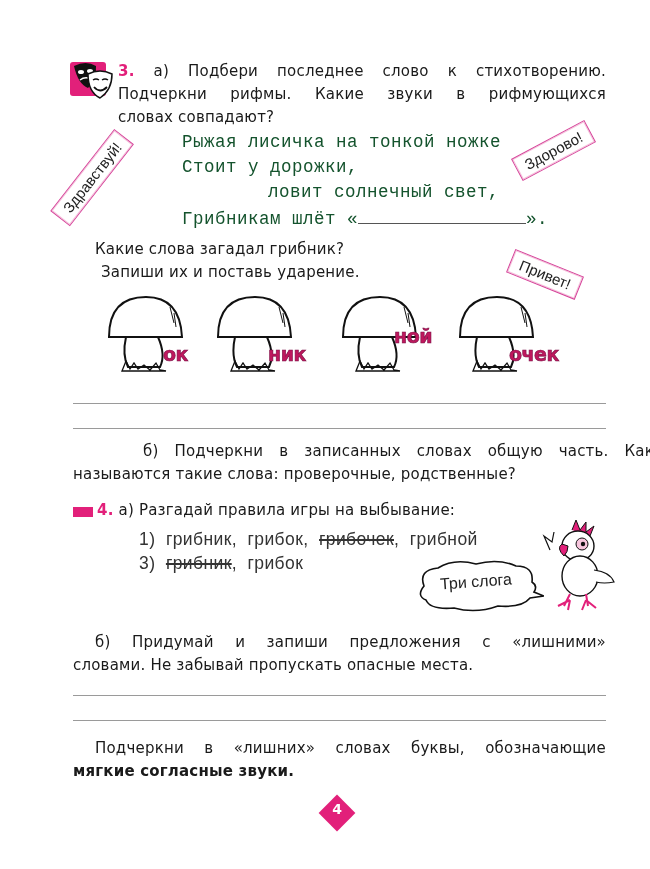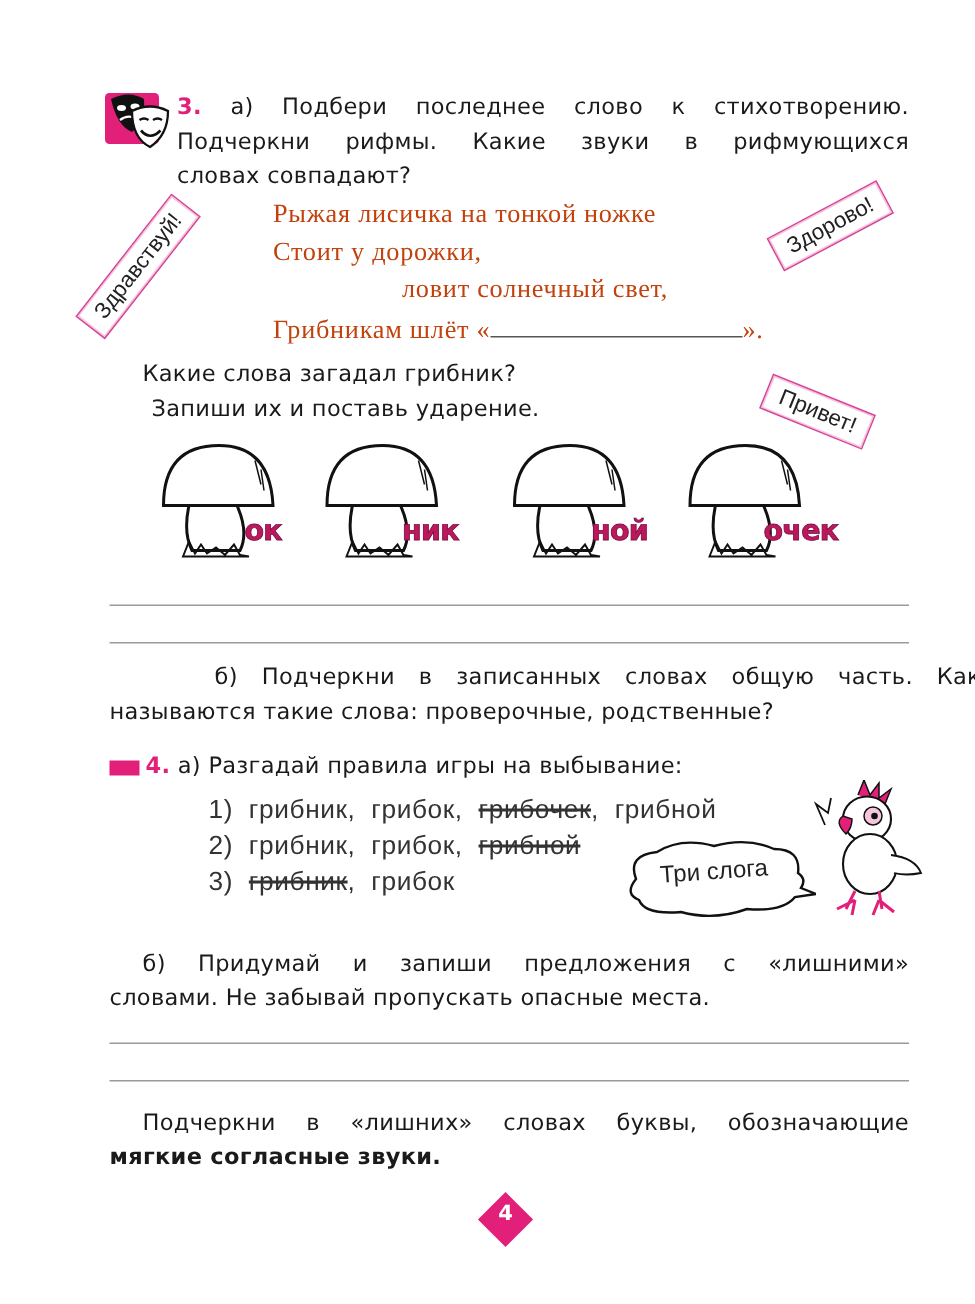--- a/index.html
+++ b/index.html
@@ -4,21 +4,21 @@
 <style>
   html, body { margin: 0; padding: 0; }
   body {
     width: 650px; height: 869px; background: #ffffff; position: relative; overflow: hidden;
     font-family: "DejaVu Sans", sans-serif; color: #1a1a1a;
   }
   .abs { position: absolute; }
   .txt { font-size: 15px; line-height: 22px; letter-spacing: 0.2px; }
   .num { font-weight: bold; color: #e2207a; }
   .justify { text-align: justify; text-align-last: justify; }
-  .poem { font-family: Liberation Serif, serif; font-size: 17.5px; line-height: 24px; color: #c2410c; letter-spacing: 0.5px; }
+  .poem { font-family: Liberation Mono, monospace; font-size: 17.5px; line-height: 24px; color: #14532d; letter-spacing: 0.5px; }
   .rule { position: absolute; left: 73px; width: 533px; height: 1px; background: #9a9a9a; }
   .sticker {
     position: absolute; background: #fff; border: 1.5px solid #d6449a;
     font-family: "Liberation Sans", sans-serif; font-size: 15px; color: #222; padding: 3px 9px;
     white-space: nowrap; box-shadow: 0 0 0 1px #f5c6dd inset;
   }
   .strike { text-decoration: line-through; text-decoration-thickness: 1.5px; }
   .list { font-family: "Liberation Sans", sans-serif; font-size: 17.5px; line-height: 24px; color: #333; letter-spacing: 0.4px; }
   .mushroom { position: absolute; width: 100px; height: 90px; }
   .suffix {
@@ -87,21 +87,21 @@
   <path d="M66 14 L70 30 M70 20 L72 34" stroke="#111" stroke-width="1"></path>
 </svg>
 <div class="suffix" style="left:268px;top:343px;">ник</div>
 
 <svg class="mushroom" style="left:338px;top:293px;" viewBox="0 0 100 90">
   <path d="M5 44 Q5 4 42 4 Q76 4 78 44 Z" fill="#fff" stroke="#111" stroke-width="2"></path>
   <path d="M22 44 Q18 62 24 74 L56 74 Q62 62 54 44 Z" fill="#fff" stroke="#111" stroke-width="2"></path>
   <path d="M18 78 L22 68 L26 76 L30 70 L34 76 L40 72 L46 77 L52 70 L56 77 L62 78 Z" fill="none" stroke="#111" stroke-width="1.3"></path>
   <path d="M66 14 L70 30 M70 20 L72 34" stroke="#111" stroke-width="1"></path>
 </svg>
-<div class="suffix" style="left:394px;top:343px;">ной</div>
+<div class="suffix" style="left:394px;top:325px;">ной</div>
 
 <svg class="mushroom" style="left:455px;top:293px;" viewBox="0 0 100 90">
   <path d="M5 44 Q5 4 42 4 Q76 4 78 44 Z" fill="#fff" stroke="#111" stroke-width="2"></path>
   <path d="M22 44 Q18 62 24 74 L56 74 Q62 62 54 44 Z" fill="#fff" stroke="#111" stroke-width="2"></path>
   <path d="M18 78 L22 68 L26 76 L30 70 L34 76 L40 72 L46 77 L52 70 L56 77 L62 78 Z" fill="none" stroke="#111" stroke-width="1.3"></path>
   <path d="M66 14 L70 30 M70 20 L72 34" stroke="#111" stroke-width="1"></path>
 </svg>
 <div class="suffix" style="left:509px;top:343px;">очек</div>
 
 <div class="rule" style="top:403px;"></div>
@@ -112,23 +112,20 @@
 
 <div class="abs" style="left:73px;top:507px;width:20px;height:10px;background:#e2207a;"></div>
 <div class="abs txt" style="left:97px;top:499px;">
   <span class="num">4.</span>
   <span>а) Разгадай правила игры на выбывание:</span>
 </div>
 
 <div class="abs list" style="left:96px;top:527px;margin-left:43px;">
   <div>
     <span>1)</span>&nbsp; <span>грибник</span>,&nbsp; <span>грибок</span>,&nbsp; <span class="strike">грибочек</span>,&nbsp; <span>грибной</span>
-  </div>
-  <div>
-    <span>2)</span>&nbsp; <span>грибник</span>,&nbsp; <span>грибок</span>,&nbsp; <span class="strike">грибной</span>
   </div>
   <div>
     <span>3)</span>&nbsp; <span class="strike">грибник</span>,&nbsp; <span>грибок</span>
   </div>
 </div>
 
 <svg class="abs" style="left:414px;top:556px;" width="130" height="58" viewBox="0 0 130 58">
   <path d="M10 30 Q4 14 24 12 Q40 2 62 8 Q84 2 102 10 Q120 10 118 26 Q124 30 120 36 L130 40 L116 42 Q108 52 84 50 Q62 58 40 52 Q16 54 12 44 Q2 40 10 30Z" fill="#fff" stroke="#111" stroke-width="1.6"></path>
 </svg>
 <div class="abs" style="left:440px;top:573px;font-family:'Liberation Sans',sans-serif;font-size:16px;color:#222;transform:rotate(-4deg);">Три слога</div>

